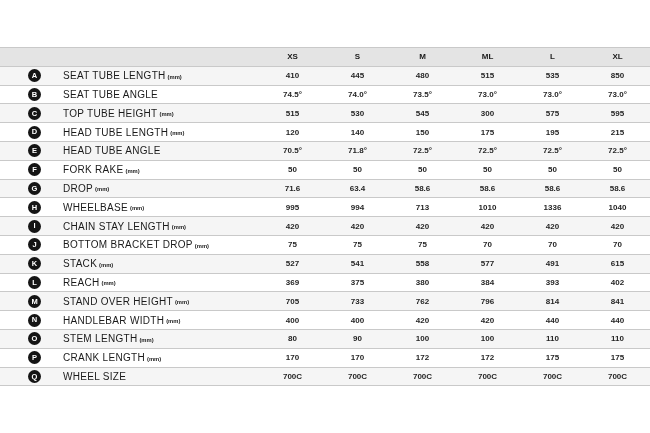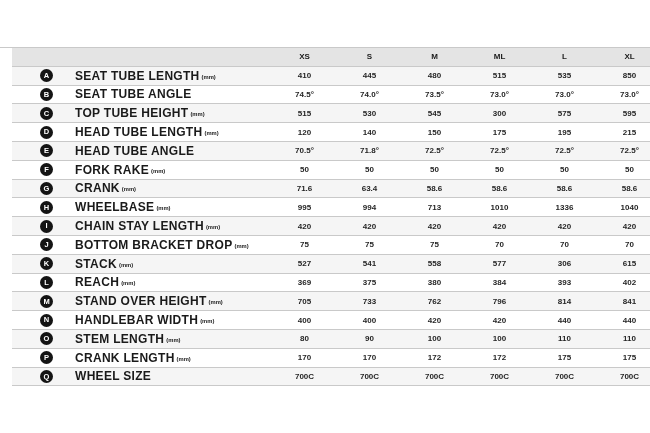--- a/index.html
+++ b/index.html
@@ -23,21 +23,20 @@
     top: 47px; left: 0;
     width: 650px;
     border-top: 1px solid var(--border);
   }
   .row {
     display: flex;
     align-items: center;
     height: 18.8px;
     border-bottom: 1px solid var(--border);
     background: var(--row-bg);
-    margin-left: 12px;
   }
   .row.alt { background: var(--row-alt-bg); }
   .row.header { background: var(--header-bg); }
   .label-cell {
     flex: 0 0 260px;
     display: flex;
     align-items: center;
     overflow: hidden;
     white-space: nowrap;
   }
@@ -59,22 +58,22 @@
     font-weight: 700;
     display: flex;
     align-items: center;
     justify-content: center;
     margin-left: 28px;
     margin-right: 22px;
     flex: 0 0 auto;
     line-height: 1;
   }
   .label {
-    font-size: 12px;
-    font-weight: 700;
+    font-size: 10px;
+    font-weight: 400;
     color: var(--text);
     letter-spacing: 0.3px;
   }
   .unit {
     font-size: 5.8px;
     font-weight: 700;
     color: var(--text);
     margin-left: 2px;
     position: relative;
     top: 1px;
@@ -169,21 +168,21 @@
   <div class="value-cell">50</div>
       <div class="value-cell">50</div>
       <div class="value-cell">50</div>
       <div class="value-cell">50</div>
       <div class="value-cell">50</div>
       <div class="value-cell">50</div>
     </div>
     <div class="row alt">
     <div class="label-cell">
       <span class="badge">G</span>
-      <span class="label">CRANK</span>
+      <span class="label">DROP</span>
       <span class="unit">(mm)</span>
     </div>
   <div class="value-cell">71.6</div>
       <div class="value-cell">63.4</div>
       <div class="value-cell">58.6</div>
       <div class="value-cell">58.6</div>
       <div class="value-cell">58.6</div>
       <div class="value-cell">58.6</div>
     </div>
     <div class="row">
@@ -228,21 +227,21 @@
     <div class="row alt">
     <div class="label-cell">
       <span class="badge">K</span>
       <span class="label">STACK</span>
       <span class="unit">(mm)</span>
     </div>
   <div class="value-cell">527</div>
       <div class="value-cell">541</div>
       <div class="value-cell">558</div>
       <div class="value-cell">577</div>
-      <div class="value-cell">306</div>
+      <div class="value-cell">491</div>
       <div class="value-cell">615</div>
     </div>
     <div class="row">
     <div class="label-cell">
       <span class="badge">L</span>
       <span class="label">REACH</span>
       <span class="unit">(mm)</span>
     </div>
   <div class="value-cell">369</div>
       <div class="value-cell">375</div>

